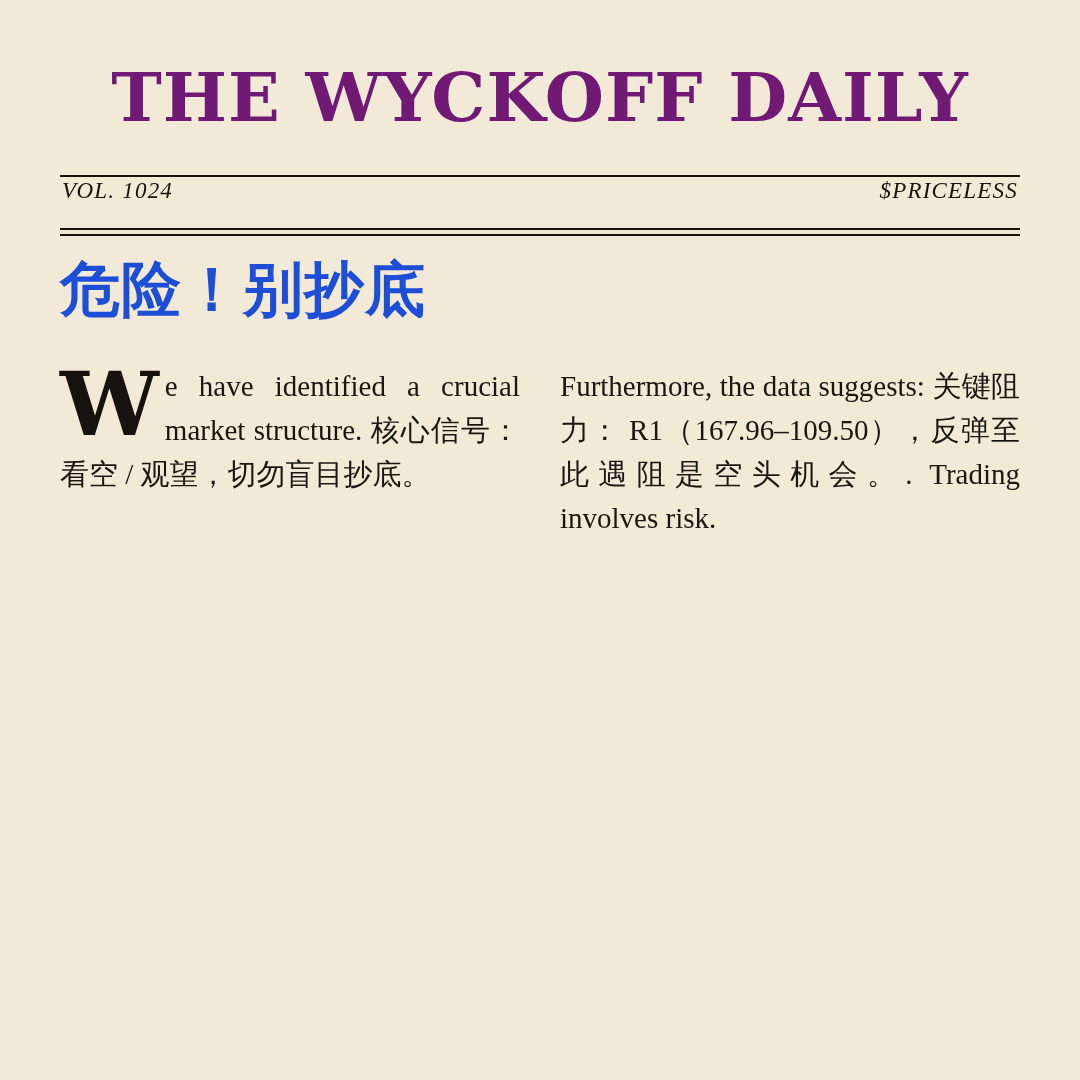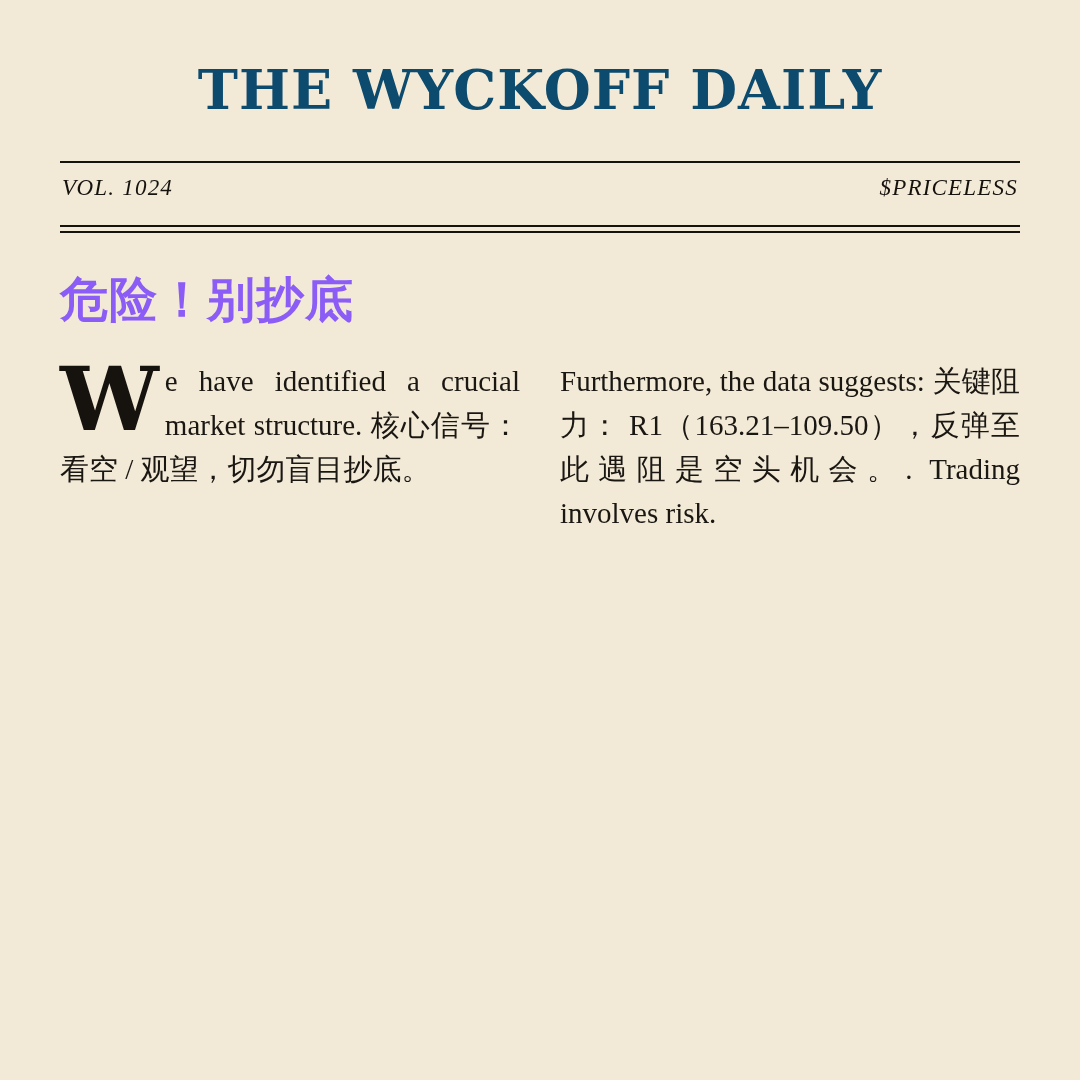--- a/index.html
+++ b/index.html
@@ -24,24 +24,24 @@
   }
 
   
   .masthead {
     padding-top: 62px;
     text-align: center;
   }
   .masthead-title {
     font-family: "DejaVu Serif", "Liberation Serif", serif;
     font-weight: 700;
-    font-size: 54px;
+    font-size: 68px;
     letter-spacing: 1px;
     line-height: 1.05;
-    color: #0c4a6e;
+    color: #701a75;
     white-space: nowrap;
   }
 
   .rule-thin {
     border-top: 2px solid #16130f;
     margin-top: 42px;
   }
   .rule-double {
     margin-top: 14px;
     border-top: 2px solid #16130f;
@@ -49,39 +49,39 @@
     height: 4px;
   }
 
   .subhead {
     display: flex;
     align-items: baseline;
     justify-content: space-between;
     font-style: italic;
     font-size: 23px;
     letter-spacing: 1.2px;
-    padding: 12px 2px 10px 2px;
+    padding: 1px 2px 10px 2px;
     color: #16130f;
   }
   .subhead-center {
     flex: 1;
     text-align: center;
   }
   .subhead-left { text-align: left; }
   .subhead-right { text-align: right; font-family: Liberation Serif, serif; }
 
   
   .headline {
-    margin-top: 40px;
+    margin-top: 20px;
     font-family: "DejaVu Sans", sans-serif;
     font-weight: 700;
-    font-size: 48px;
+    font-size: 60px;
     line-height: 1.12;
     letter-spacing: 1px;
-    color: #8b5cf6;
+    color: #1d4ed8;
   }
 
   
   .columns {
     margin-top: 16px;
     display: flex;
     gap: 40px;
   }
   .col {
     width: 466px;
@@ -124,17 +124,17 @@
 
   <h1 class="headline">危险！别抄底</h1>
 
   <div class="columns">
     <div class="col">
       <p>
         <span class="dropcap">W</span><span>e have identified a crucial market structure. 核心信号：看空 / 观望，切勿盲目抄底。</span>
       </p>
     </div>
     <div class="col">
-      <p>Furthermore, the data suggests: 关键阻力： R1（163.21–109.50），反弹至此遇阻是空头机会。. Trading involves risk.</p>
+      <p>Furthermore, the data suggests: 关键阻力： R1（167.96–109.50），反弹至此遇阻是空头机会。. Trading involves risk.</p>
     </div>
   </div>
 
 </div>
 
 </body></html>

